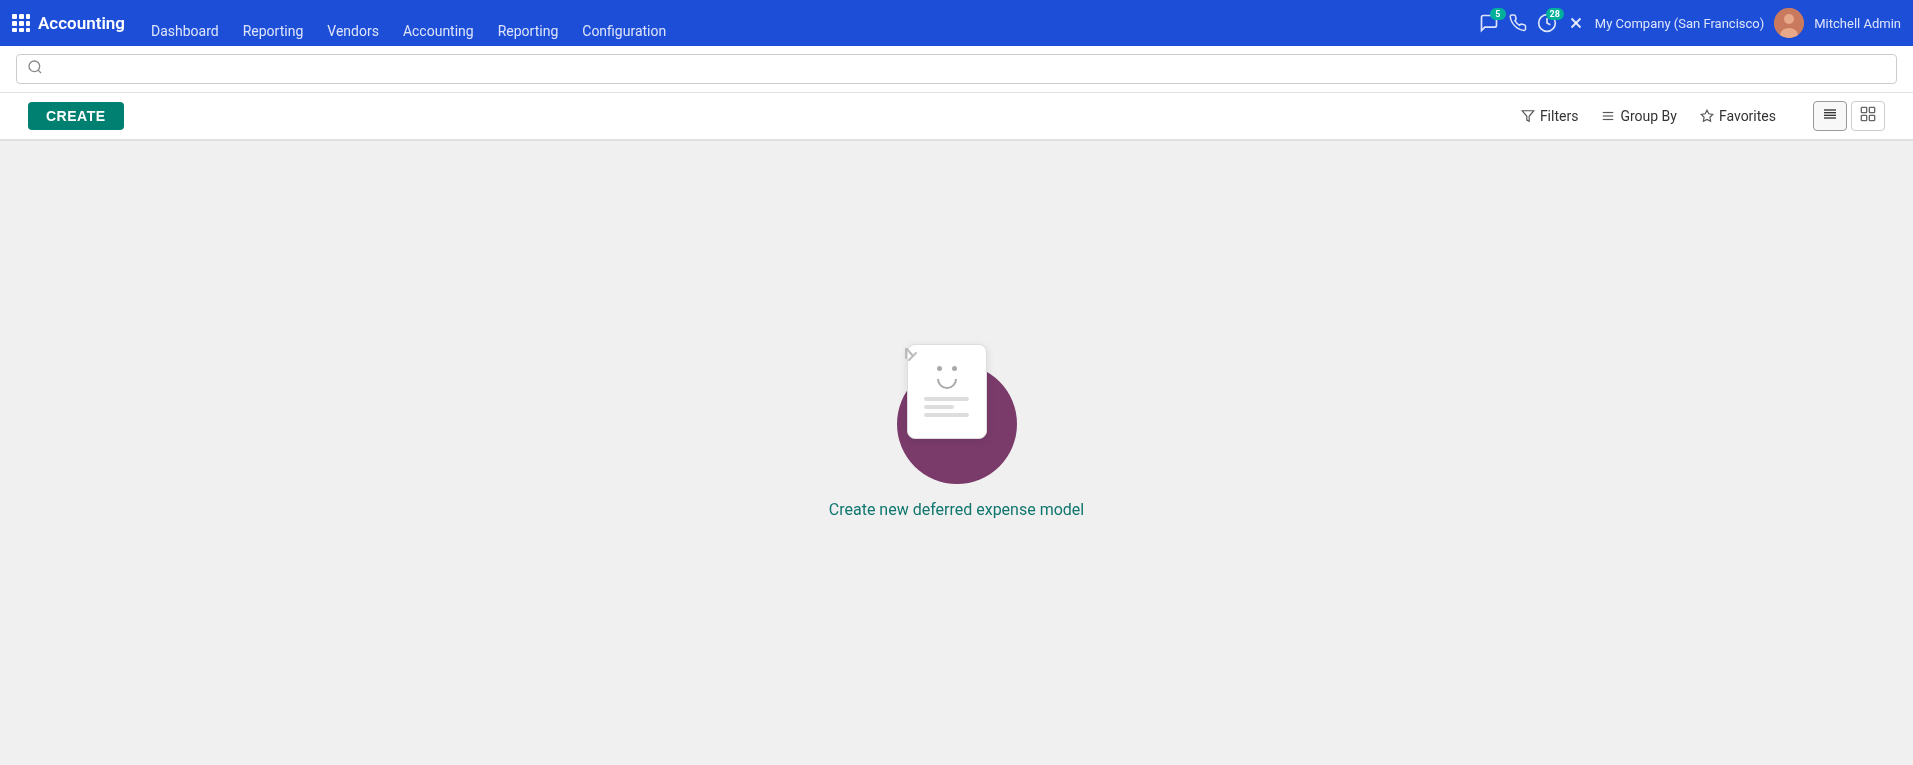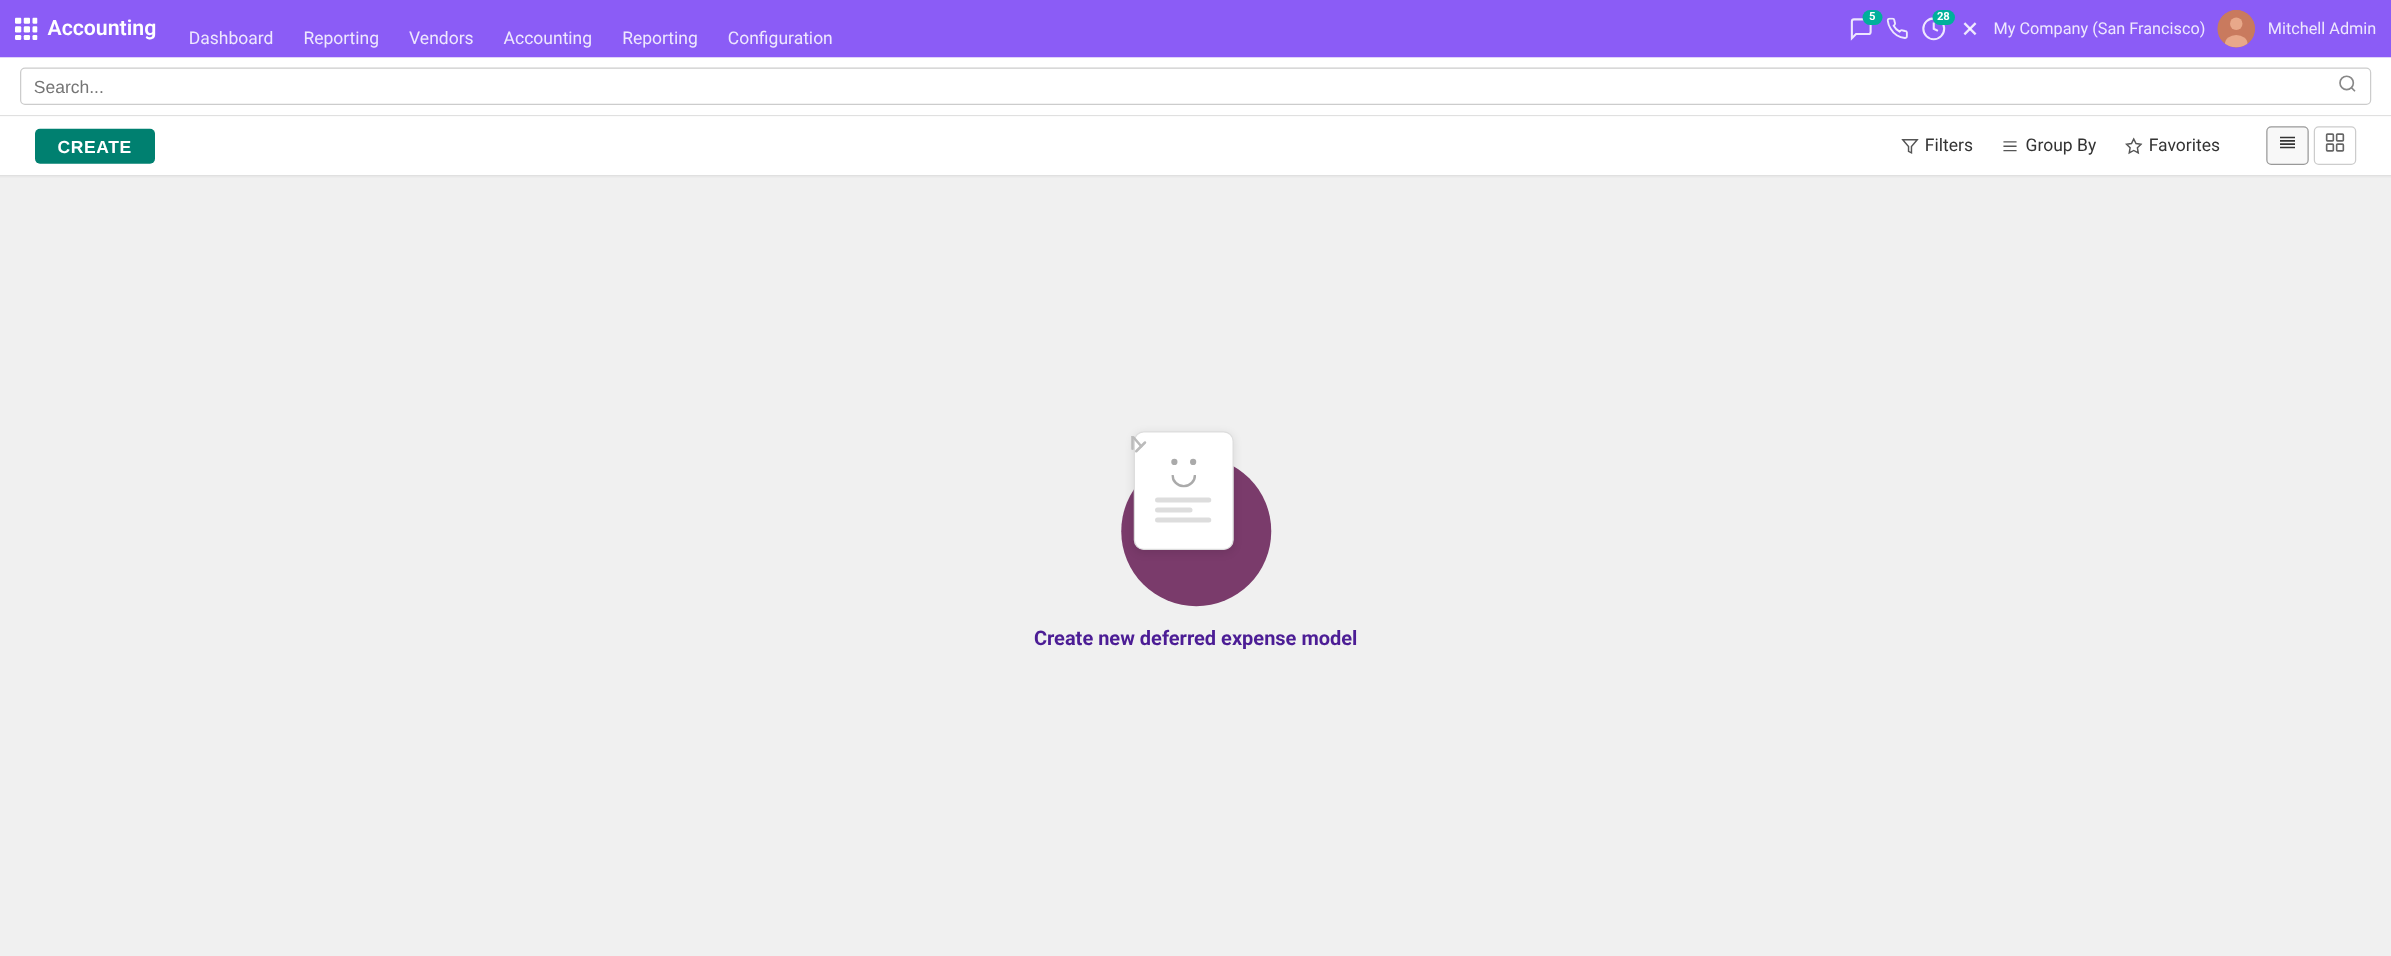--- a/index.html
+++ b/index.html
@@ -1,20 +1,20 @@
 <!DOCTYPE html>
 <html><head>
   <meta charset="utf-8">
   <style>
     * { box-sizing: border-box; margin: 0; padding: 0; }
     body { font-family: -apple-system, BlinkMacSystemFont, 'Segoe UI', Roboto, sans-serif; background: #f0f0f0; }
 
     
     .topnav {
-      background: #8b5cf6;
+      background: #1d4ed8;
       display: flex;
       align-items: center;
       height: 46px;
       padding: 0 12px;
       gap: 4px;
     }
     .topnav-brand {
       display: flex;
       align-items: center;
       gap: 8px;
@@ -248,22 +248,22 @@
     }
     .doc-line {
       width: 45px;
       height: 4px;
       background: #ddd;
       border-radius: 2px;
     }
     .doc-line.short { width: 30px; }
     .empty-state-text {
       font-size: 16px;
-      font-weight: 700;
-      color: #4c1d95;
+      font-weight: 400;
+      color: #0f766e;
     }
 
     
     .header-block {
       background: #fff;
       border-bottom: 1px solid #e0e0e0;
     }
   </style>
 </head>
 <body>
@@ -331,21 +331,20 @@
         <ellipse cx="15" cy="27" rx="9" ry="7" fill="#e8a88a"></ellipse>
       </svg>
     </div>
     <span class="user-name">Mitchell Admin</span>
   </div>
 </nav>
 
 <div class="header-block">
   <div style="padding: 8px 16px; display: flex; align-items: center;">
     <div class="search-input-wrap">
-      <input class="search-input" type="text" placeholder="Search..." style="">
       <span class="search-icon-btn">
         <svg width="16" height="16" viewBox="0 0 24 24" fill="none" stroke="#888" stroke-width="2">
           <circle cx="11" cy="11" r="8"></circle>
           <line x1="21" y1="21" x2="16.65" y2="16.65"></line>
         </svg>
       </span>
     </div>
   </div>
 </div>
 

